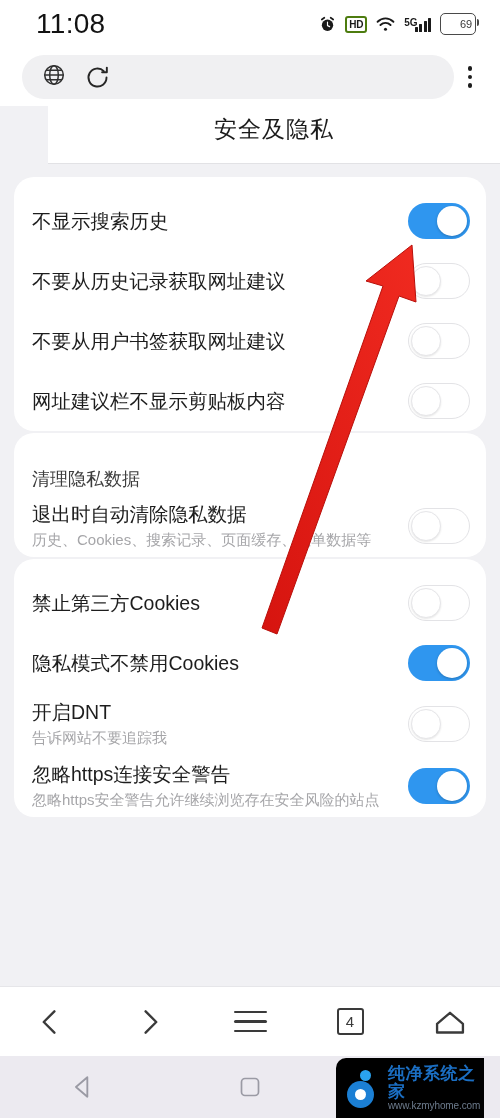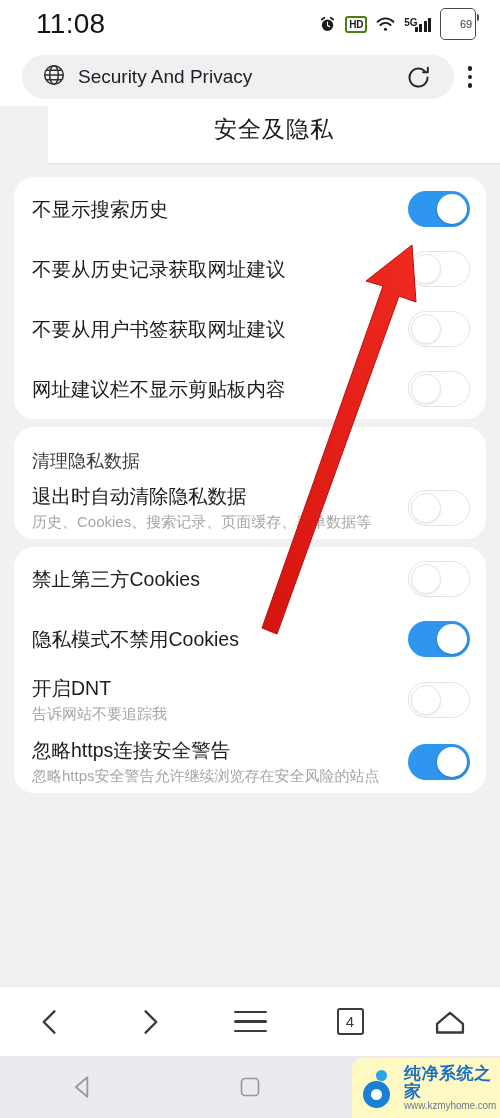--- a/index.html
+++ b/index.html
@@ -58,21 +58,21 @@
     margin-top: 1px;
   }
   .bars { display: flex; align-items: flex-end; gap: 1.5px; height: 15px; }
   .bars i { display: block; width: 3px; background: #1a1a1a; border-radius: 0.5px; }
   .bars i:nth-child(1) { height: 5px; }
   .bars i:nth-child(2) { height: 8px; }
   .bars i:nth-child(3) { height: 11px; }
   .bars i:nth-child(4) { height: 14px; }
   .battery {
     position: relative;
-    width: 36px; height: 32px;
+    width: 36px; height: 22px;
     border: 1.6px solid #4a4a4a;
     border-radius: 5px;
     display: flex; align-items: center; justify-content: center; padding-left: 16px;
   }
   .battery:after {
     content: ""; position: absolute; right: -4px; top: 5px;
     width: 2.5px; height: 7px; background: #4a4a4a; border-radius: 0 2px 2px 0;
   }
   .battery span { font-size: 11px; color: #3a3a3a; line-height: 1; }
 
@@ -128,22 +128,22 @@
   
   .content {
     flex: 1 1 auto;
     background: #f1f1f4;
     padding: 13px 14px 0 14px;
     overflow: hidden;
   }
   .card {
     background: #ffffff;
     border-radius: 20px;
-    margin-bottom: 8px;
-    padding: 2px 16px 0 18px;
+    margin-bottom: 2px;
+    padding: 14px 16px 0 18px;
   }
   .group-header {
     font-size: 18px;
     color: #3c3c3c;
     padding: 20px 0 4px 0;
   }
   .row {
     display: flex;
     align-items: center;
     justify-content: space-between;
@@ -224,23 +224,23 @@
   .arrow-layer {
     position: absolute;
     left: 0; top: 0;
     width: 500px; height: 1118px;
     pointer-events: none;
   }
 
   
   .watermark {
     position: absolute;
-    right: 0; bottom: 0;
+    right: 16px; bottom: 0;
     width: 148px; height: 60px;
-    background: #fef9c3;
+    background: #000000;
     border-top-left-radius: 10px;
     display: flex;
     align-items: center;
     gap: 6px;
     padding-left: 8px;
   }
   .wm-logo { position: relative; width: 38px; height: 40px; flex: 0 0 auto; }
   .wm-dot {
     position: absolute; left: 16px; top: 2px;
     width: 11px; height: 11px; border-radius: 50%; background: #2aa3ef;
@@ -298,21 +298,20 @@
 
   <div class="addressbar">
     <div class="url-pill">
       <span>
         <svg width="24" height="24" viewBox="0 0 24 24">
           <circle cx="12" cy="12" r="9.3" stroke="#303030" stroke-width="1.5" fill="none"></circle>
           <ellipse cx="12" cy="12" rx="4.3" ry="9.3" stroke="#303030" stroke-width="1.5" fill="none"></ellipse>
           <path d="M2.9 12h18.2M4.1 7.2h15.8M4.1 16.8h15.8" stroke="#303030" stroke-width="1.4" fill="none"></path>
         </svg>
       </span>
-      <span class="url-text" title="Security And Privacy">Security And Privacy</span>
       <span class="icon-btn">
         <svg width="27" height="27" viewBox="0 0 24 24">
           <path d="M20 12a8 8 0 1 1-2.4-5.7" stroke="#262626" stroke-width="1.7" fill="none" stroke-linecap="round"></path>
           <path d="M20.3 3.2v4.2h-4.2" stroke="#262626" stroke-width="1.7" fill="none" stroke-linecap="round" stroke-linejoin="round"></path>
         </svg>
       </span>
     </div>
     <div class="kebab">
         <i></i>
         <i></i>

